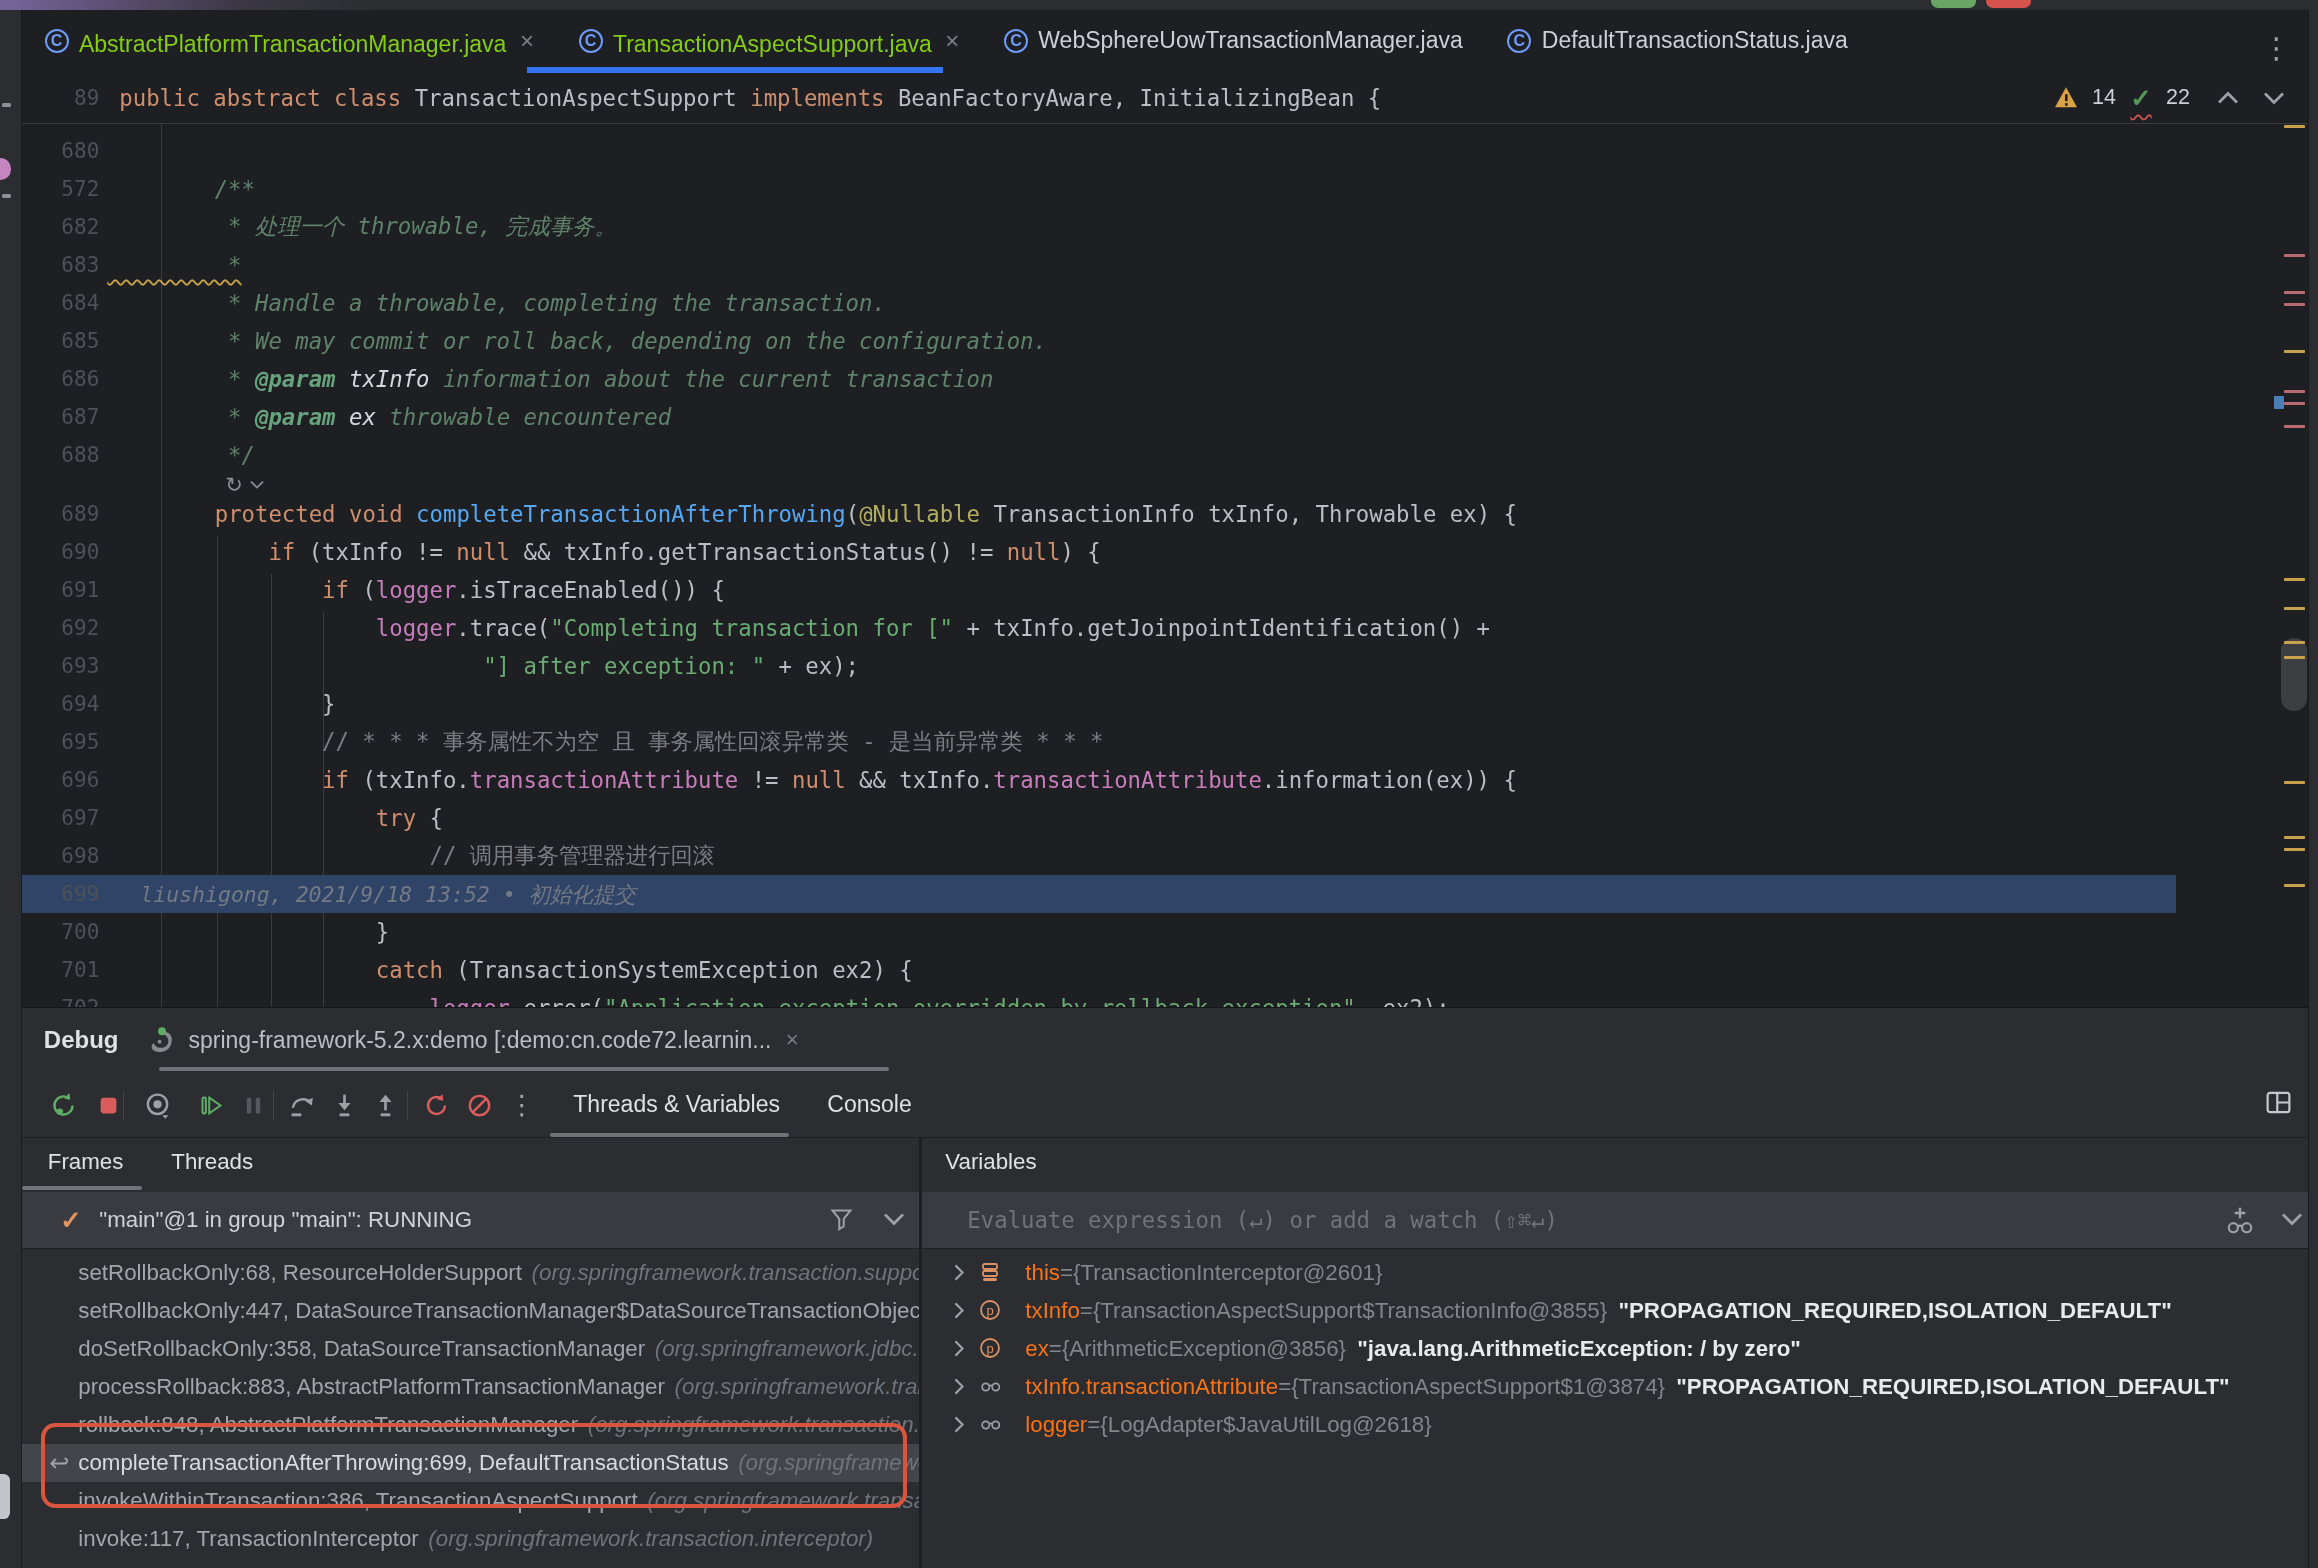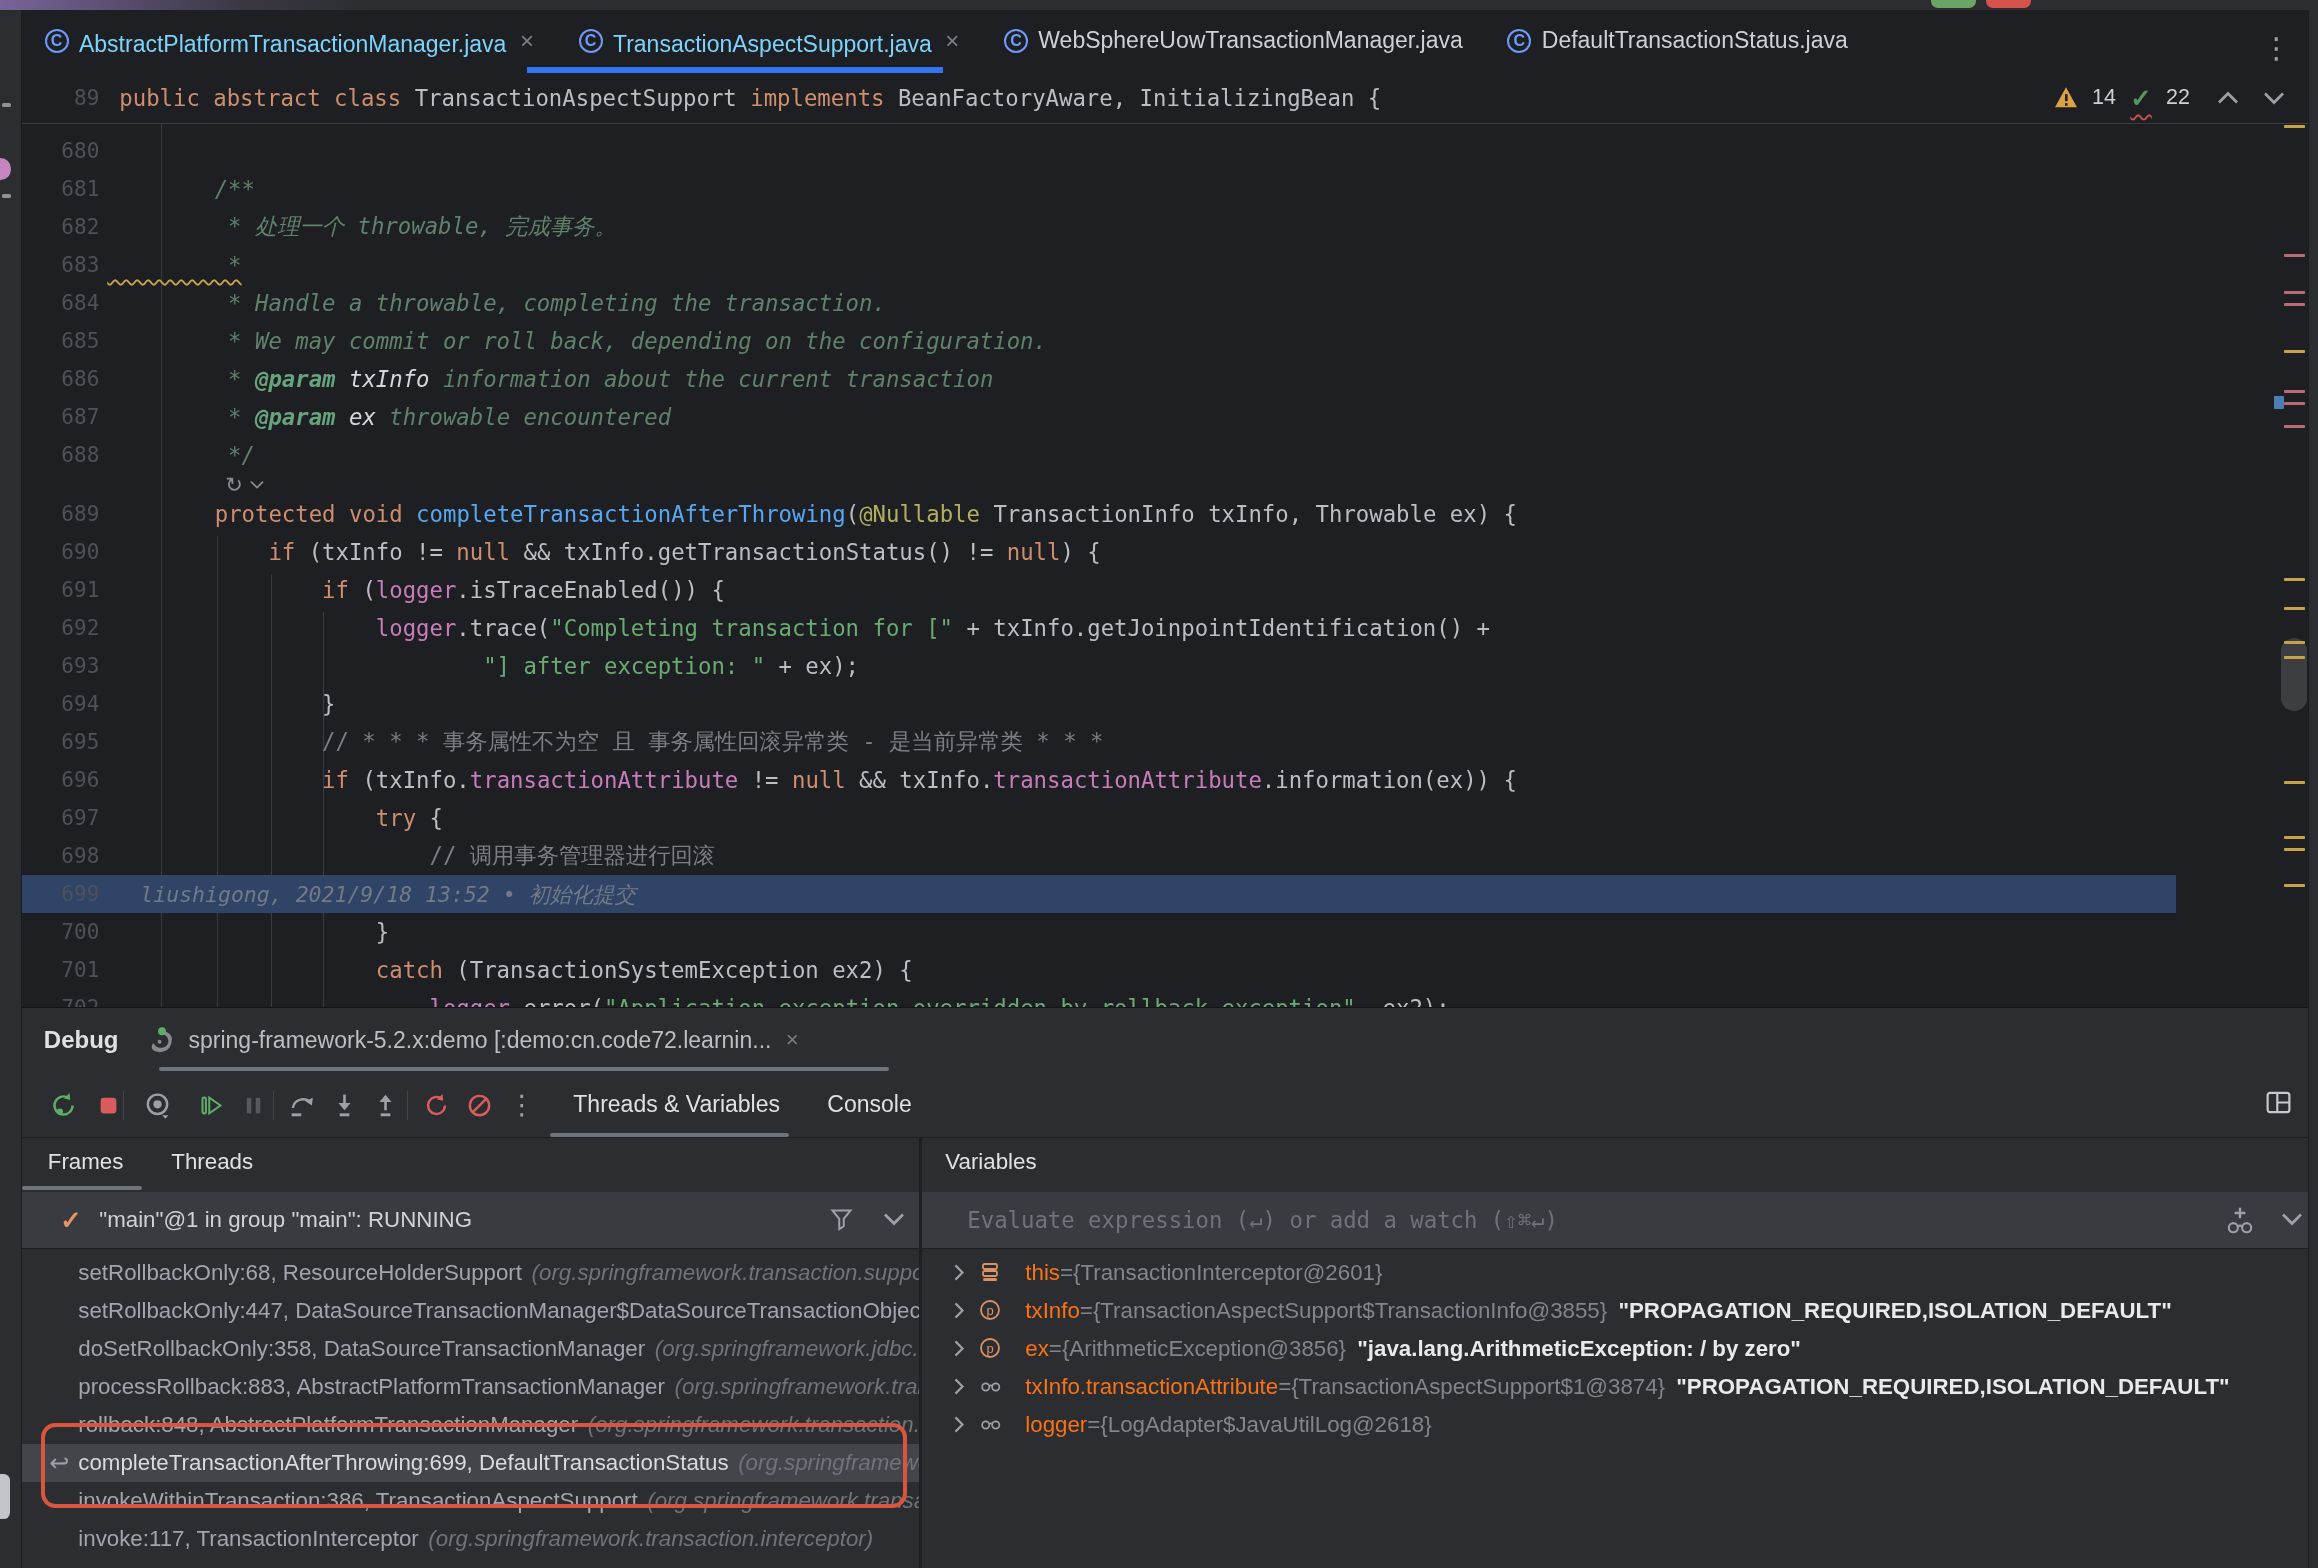--- a/index.html
+++ b/index.html
@@ -19,21 +19,21 @@
   
   #left-stripe { position:absolute; left:0; top:10.4px; width:22.3px; height:1558px; background:#2b2d30; border-right:0.8px solid #1a1b1e; }
   #right-stripe { position:absolute; left:2308px; top:10.4px; width:10.4px; height:1558px; background:#2b2d30; border-left:0.8px solid #1a1b1e; }
   .stripe-dash { position:absolute; left:1.6px; width:9.6px; height:3.2px; background:#8e9196; border-radius:1.6px; }
   #stripe-avatar { position:absolute; left:-10.4px; top:148px; width:21.5px; height:21.5px; border-radius:50%; background:#c585c0; }
   #stripe-bottom-handle { position:absolute; left:-6.4px; top:1464px; width:16px; height:45px; border-radius:6.4px; background:#c2c5ca; }
 
   
   #tabbar { position:absolute; left:22.3px; top:10.4px; width:2286px; height:61px; background:#1e1f22; display:flex; align-items:stretch; }
   .etab { display:flex; align-items:center; gap:10.4px; padding:0 22.3px; font-size:23px; color:#ced0d6; cursor:default; }
-  .etab.vcs .etab-label { color:#7dd3fc;margin-top:7px; }
+  .etab.vcs .etab-label { color:#84cc16;margin-top:7px; }
   .cls-ic { width:24px; height:24px; border:2px solid #6e9bfa; border-radius:50%; color:#6e9bfa;
             font-size:16px; font-weight:bold; display:flex; align-items:center; justify-content:center; flex:none; }
   .tab-close { color:#7a7e85; font-size:24px; margin-left:3.2px; }
   #active-tab-underline { position:absolute; left:527px; top:67px; width:416px; height:6.4px; background:#3574f0; z-index:5; }
   #tab-kebab { position:absolute; right:17.6px; top:24px; color:#9da0a6; font-size:29px; line-height:29px; }
 
   
   #breadcrumb { position:absolute; left:22.3px; top:72px; width:2286px; height:52px; background:#1e1f22;
                 border-bottom:0.8px solid #393b40; display:flex; align-items:center; }
   #breadcrumb .lnum { width:77px; text-align:right; }
@@ -184,21 +184,21 @@
   <div class="guide" style="left:139px; top:0; height:883px"></div>
   <div class="guide" style="left:195px; top:412px; height:472px"></div>
   <div class="guide" style="left:249px; top:450px; height:433px"></div>
   <div class="guide" style="left:301px; top:488px; height:395px"></div>
   <div id="code-lines">
       <div class="crow">
         <span class="lnum">680</span>
         <pre class="ltext"></pre>
       </div>
       <div class="crow">
-        <span class="lnum">681</span>
+        <span class="lnum">572</span>
         <pre class="ltext"><span class="t-doc">        /**</span></pre>
       </div>
       <div class="crow">
         <span class="lnum">682</span>
         <pre class="ltext"><span class="t-doc">         * 处理一个 throwable, 完成事务。</span></pre>
       </div>
       <div class="crow">
         <span class="lnum">683</span>
         <pre class="ltext"><span class="t-doc t-sq">         *</span></pre>
       </div>

